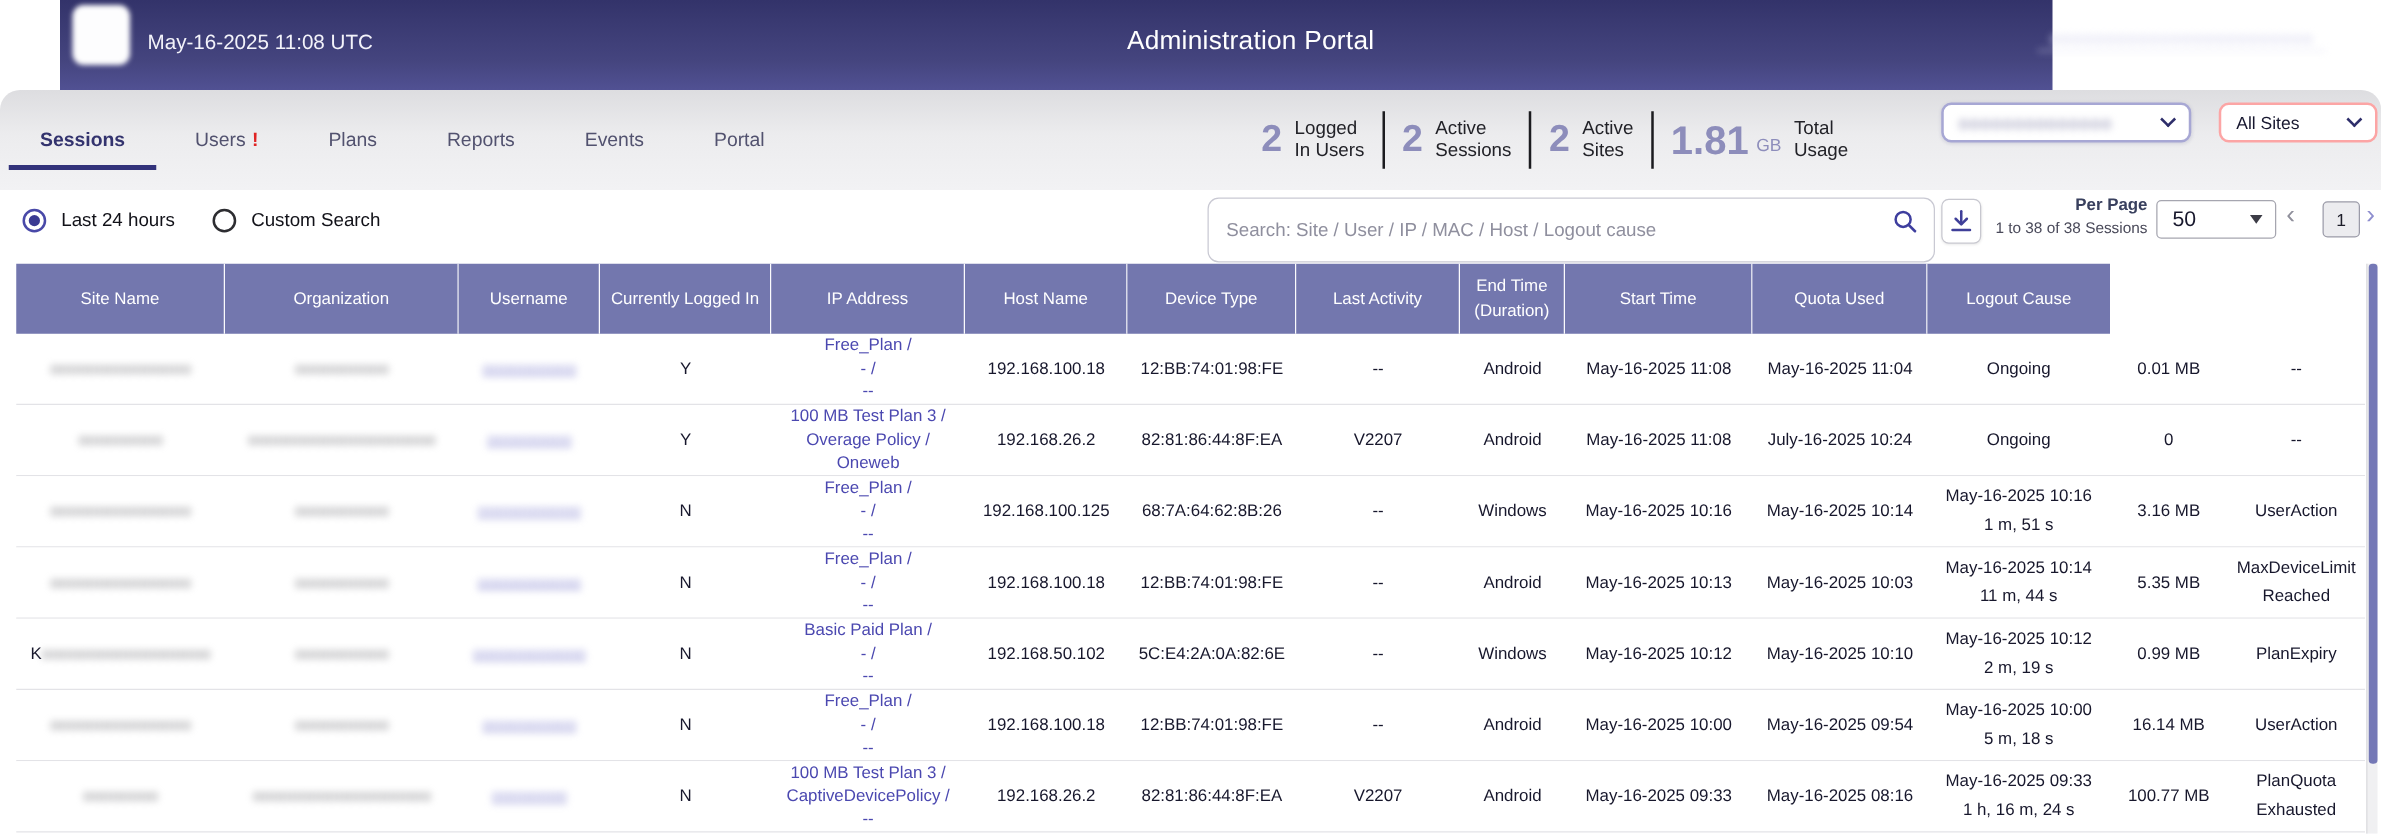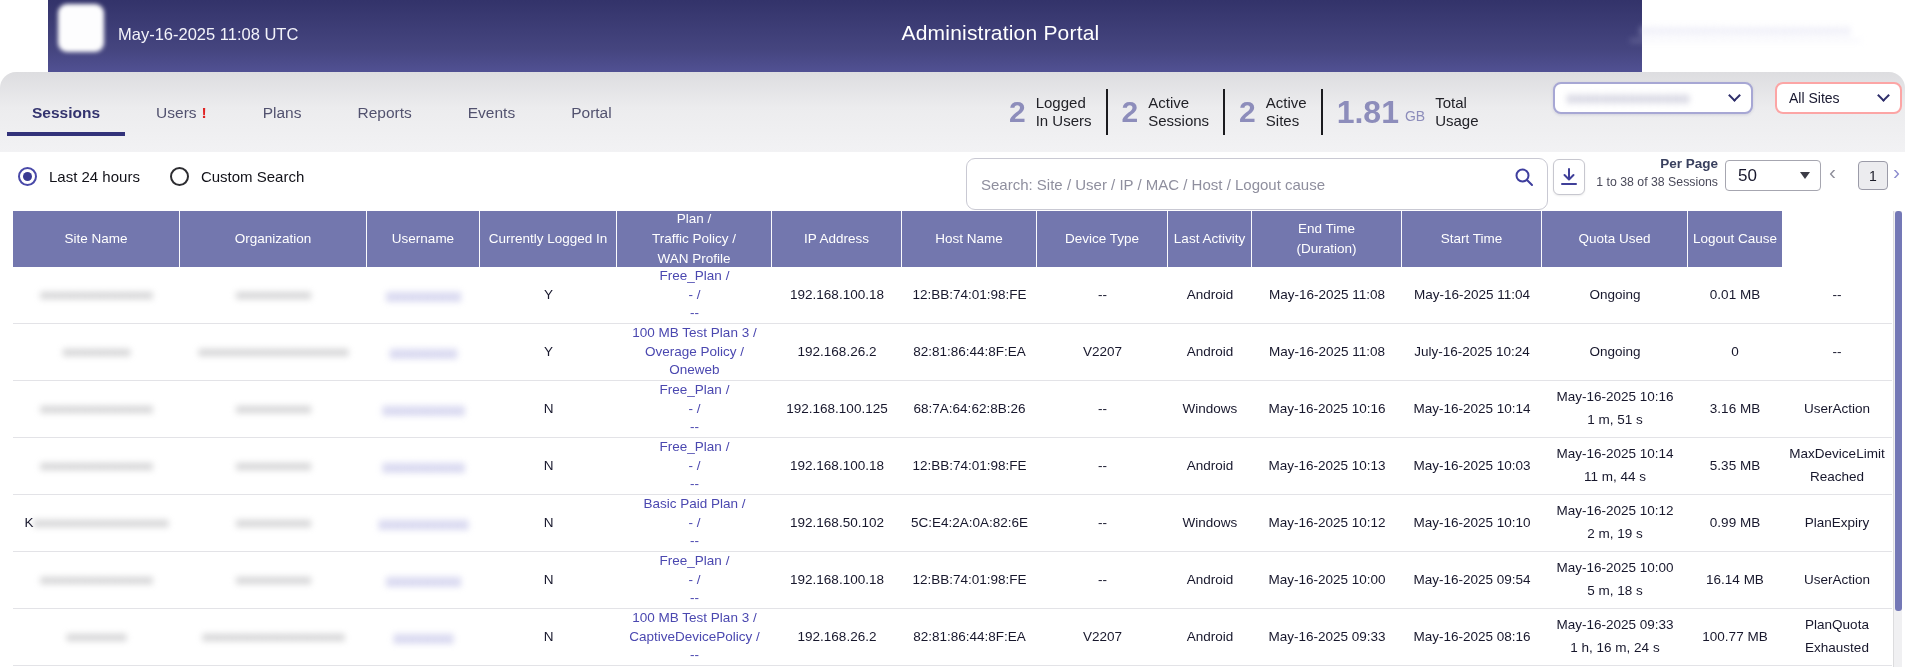--- a/index.html
+++ b/index.html
@@ -216,23 +216,20 @@
 <div class="table-wrap">
   <div class="grid" id="thead">
   <div class="th">Site Name</div>
 
   <div class="th">Organization</div>
 
   <div class="th">Username</div>
 
   <div class="th">Currently Logged In</div>
 
-  <div class="th">Plan /
-Traffic Policy /
-WAN Profile</div>
 
   <div class="th">IP Address</div>
 
 
   <div class="th">Host Name</div>
 
   <div class="th">Device Type</div>
 
   <div class="th">Last Activity</div>
 

